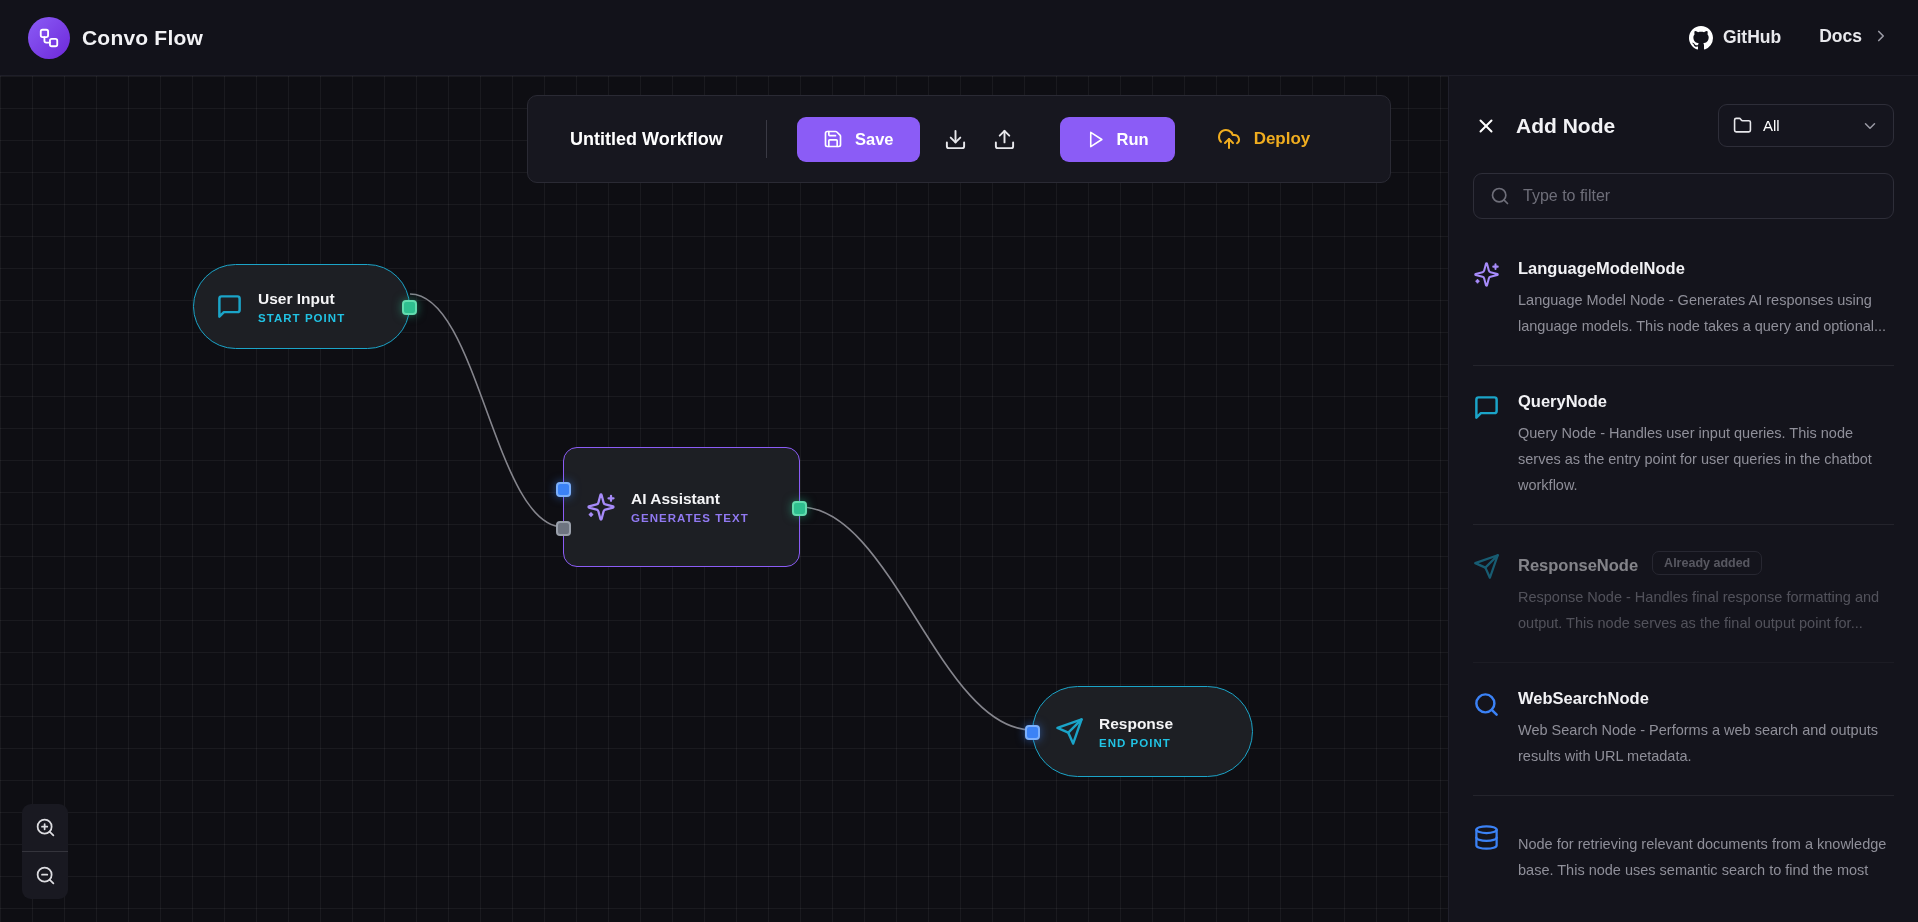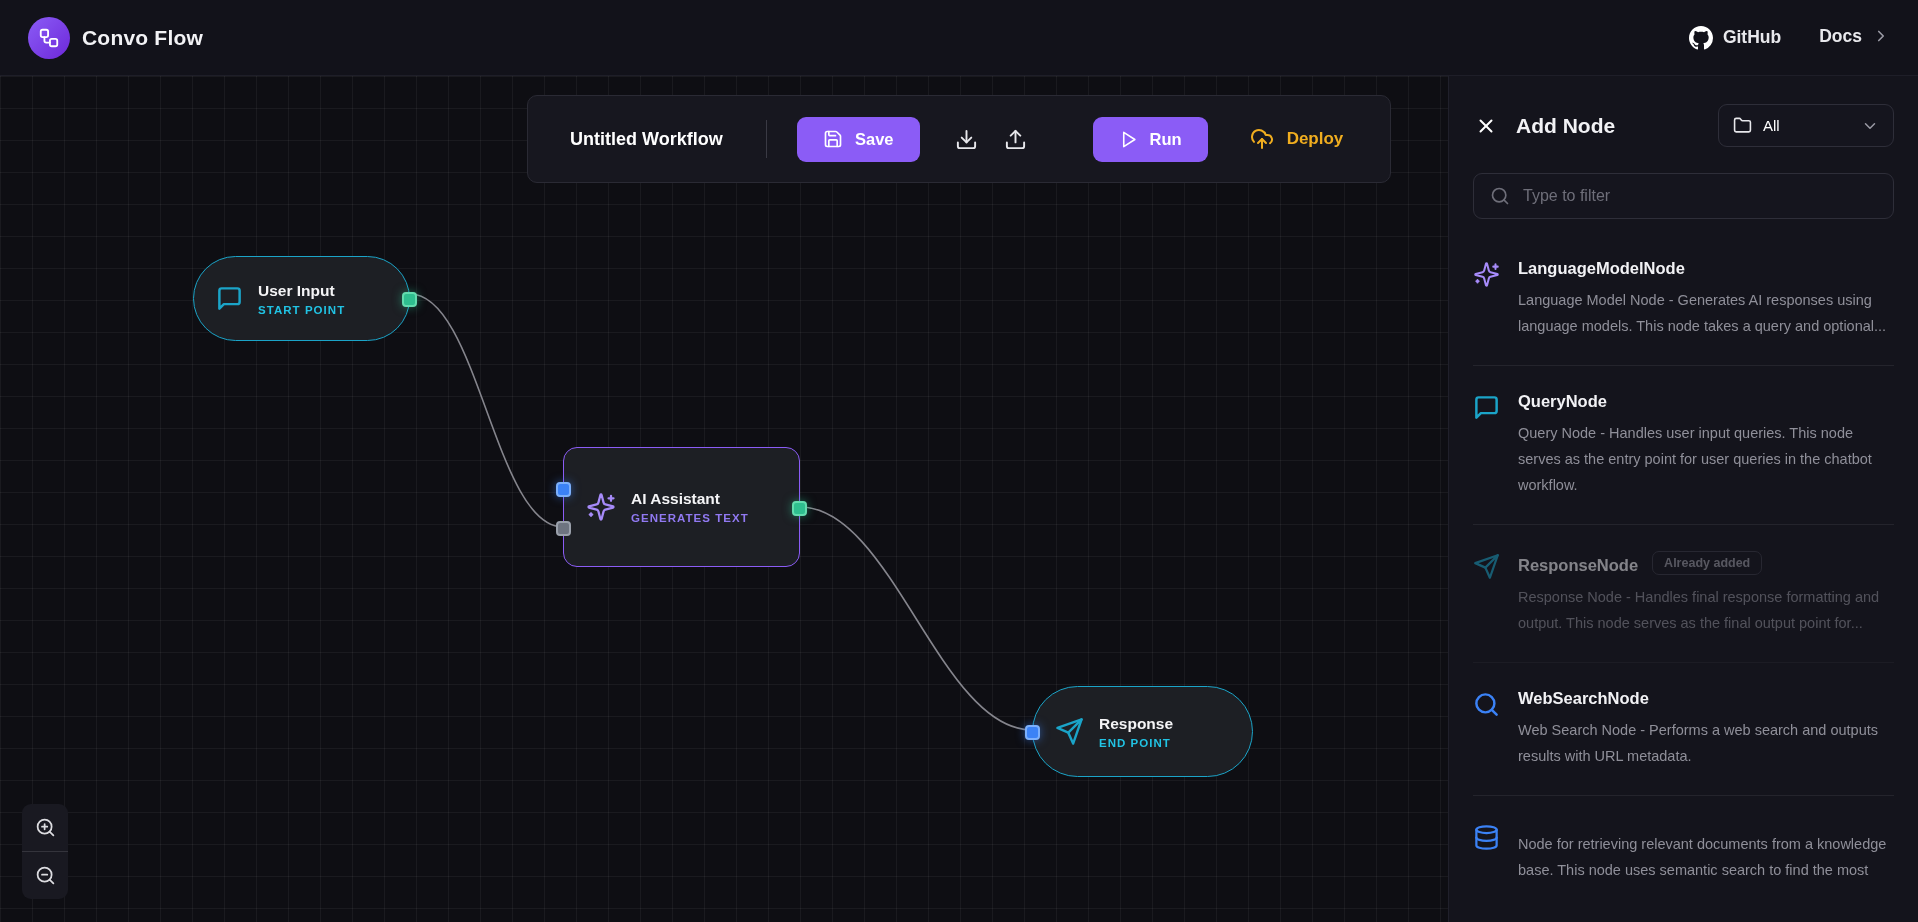--- a/index.html
+++ b/index.html
@@ -36,35 +36,35 @@
     display:flex; align-items:center; padding:0 42px; z-index:3; }
   .wf-name { background:transparent; border:none; outline:none; color:#fff; font-size:18px;
     font-weight:600; width:196px; font-family:inherit; }
   .tb-divider { width:1px; height:38px; background:#3a3a44; margin-right:30px; }
   .btn-primary { display:flex; align-items:center; gap:12px; background:var(--accent-purple,#8b5cf6);
     color:#fff; border:none; border-radius:9px; height:45px; padding:0 26px; font-size:16.5px;
     font-weight:600; font-family:inherit; cursor:pointer; }
   .btn-primary svg { stroke:#fff; }
   .icon-btn { background:none; border:none; cursor:pointer; padding:6px; display:flex; }
   .icon-btn svg { stroke:#e8e8ec; }
-  .save-btn { margin-right:29px; }
+  .save-btn { margin-right:18px; }
   .dl-btn { margin-right:14px; }
-  .run-btn { margin-left:60px; }
+  .run-btn { margin-left:38px; }
   .deploy-btn { margin-left:42px; display:flex; align-items:center; gap:13px; background:none;
     border:none; cursor:pointer; color:var(--accent-amber,#f0ad1f); font-size:17px; font-weight:600;
     font-family:inherit; }
   .deploy-btn svg { stroke:var(--accent-amber,#f0ad1f); }
 
   
   .flow-node { position:absolute; background:#1d1f24; display:flex; align-items:center;
     gap:15px; z-index:2; cursor:grab; }
   .flow-node .n-icon { flex-shrink:0; display:flex; }
   .n-title { font-size:15.5px; font-weight:700; color:#f4f4f6; }
   .n-sub { font-size:11.5px; font-weight:800; letter-spacing:.09em; margin-top:4px; }
-  .node-user-input { left:193px; top:180px; width:217px; height:85px; border:1px solid var(--accent-cyan,#1ba4c8);
+  .node-user-input { left:193px; top:188px; width:217px; height:85px; border:1px solid var(--accent-cyan,#1ba4c8);
     border-radius:44px; padding-left:22px; }
   .node-ai { left:563px; top:371px; width:237px; height:120px; border:1px solid var(--accent-purple,#8b5cf6);
     border-radius:14px; padding-left:22px; }
   .node-response { left:1032px; top:610px; width:221px; height:91px; border:1px solid var(--accent-cyan,#1ba4c8);
     border-radius:46px; padding-left:22px; }
   .sub-cyan { color:var(--accent-cyan-text,#21c3e4); }
   .sub-purple { color:#9179f2; }
   .handle { position:absolute; width:15px; height:15px; border-radius:4px; cursor:crosshair; }
   .h-green { background:var(--handle-green,#2fbf8f); border:2px solid #63dcae;
     box-shadow:0 0 10px rgba(47,191,143,.55); }

